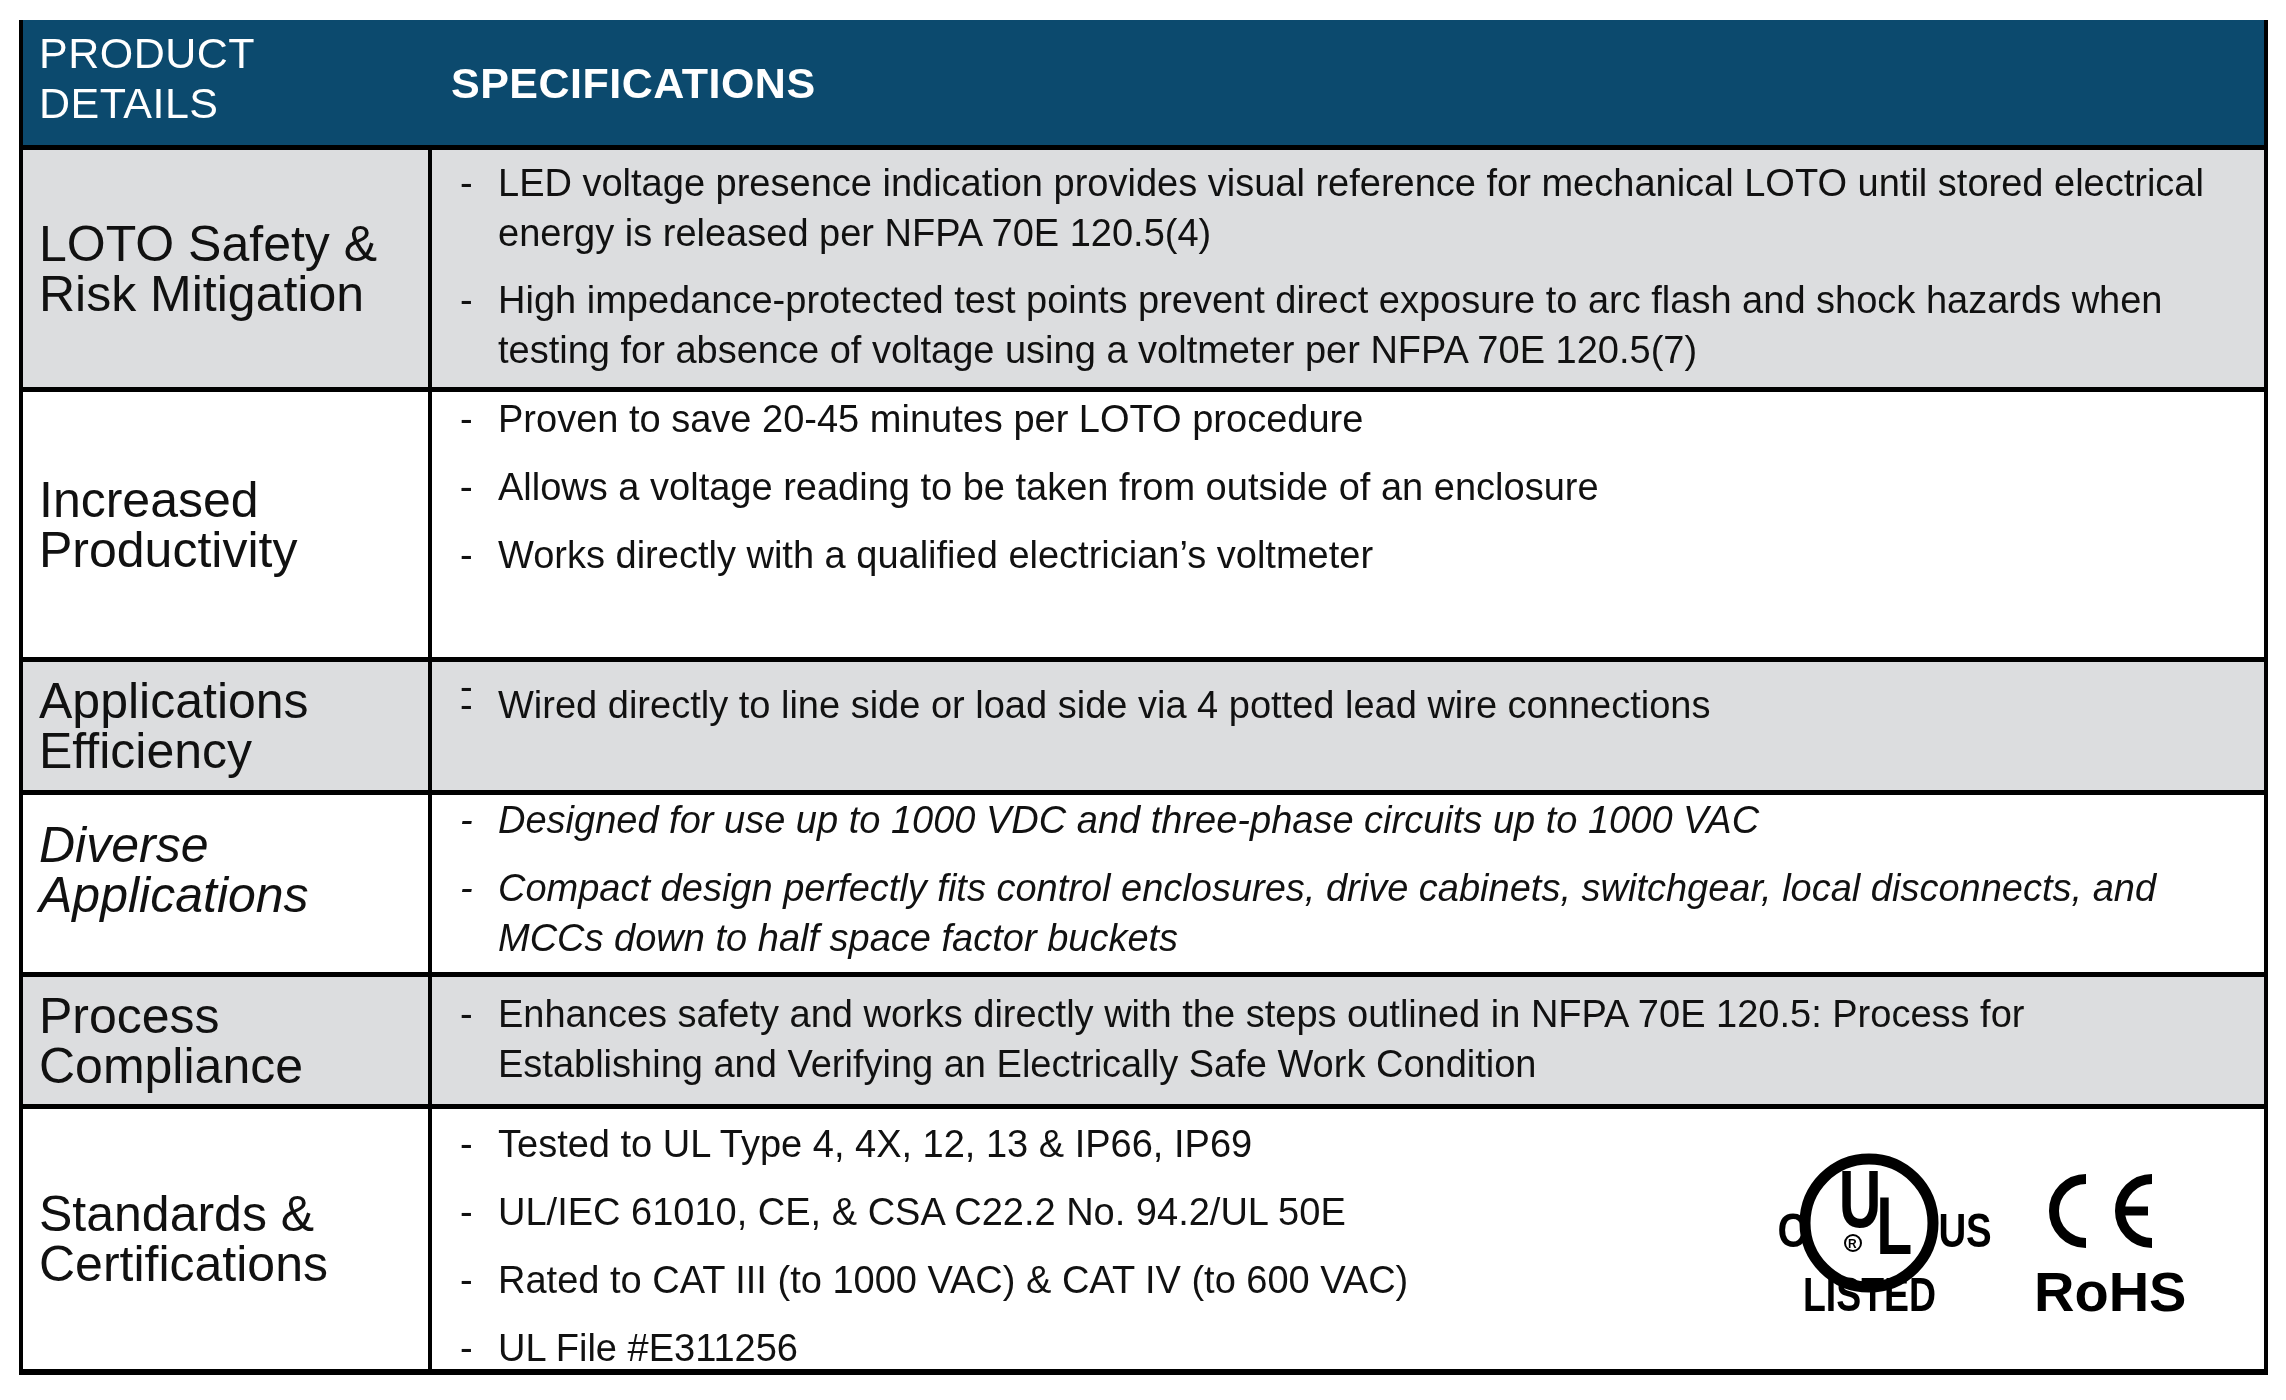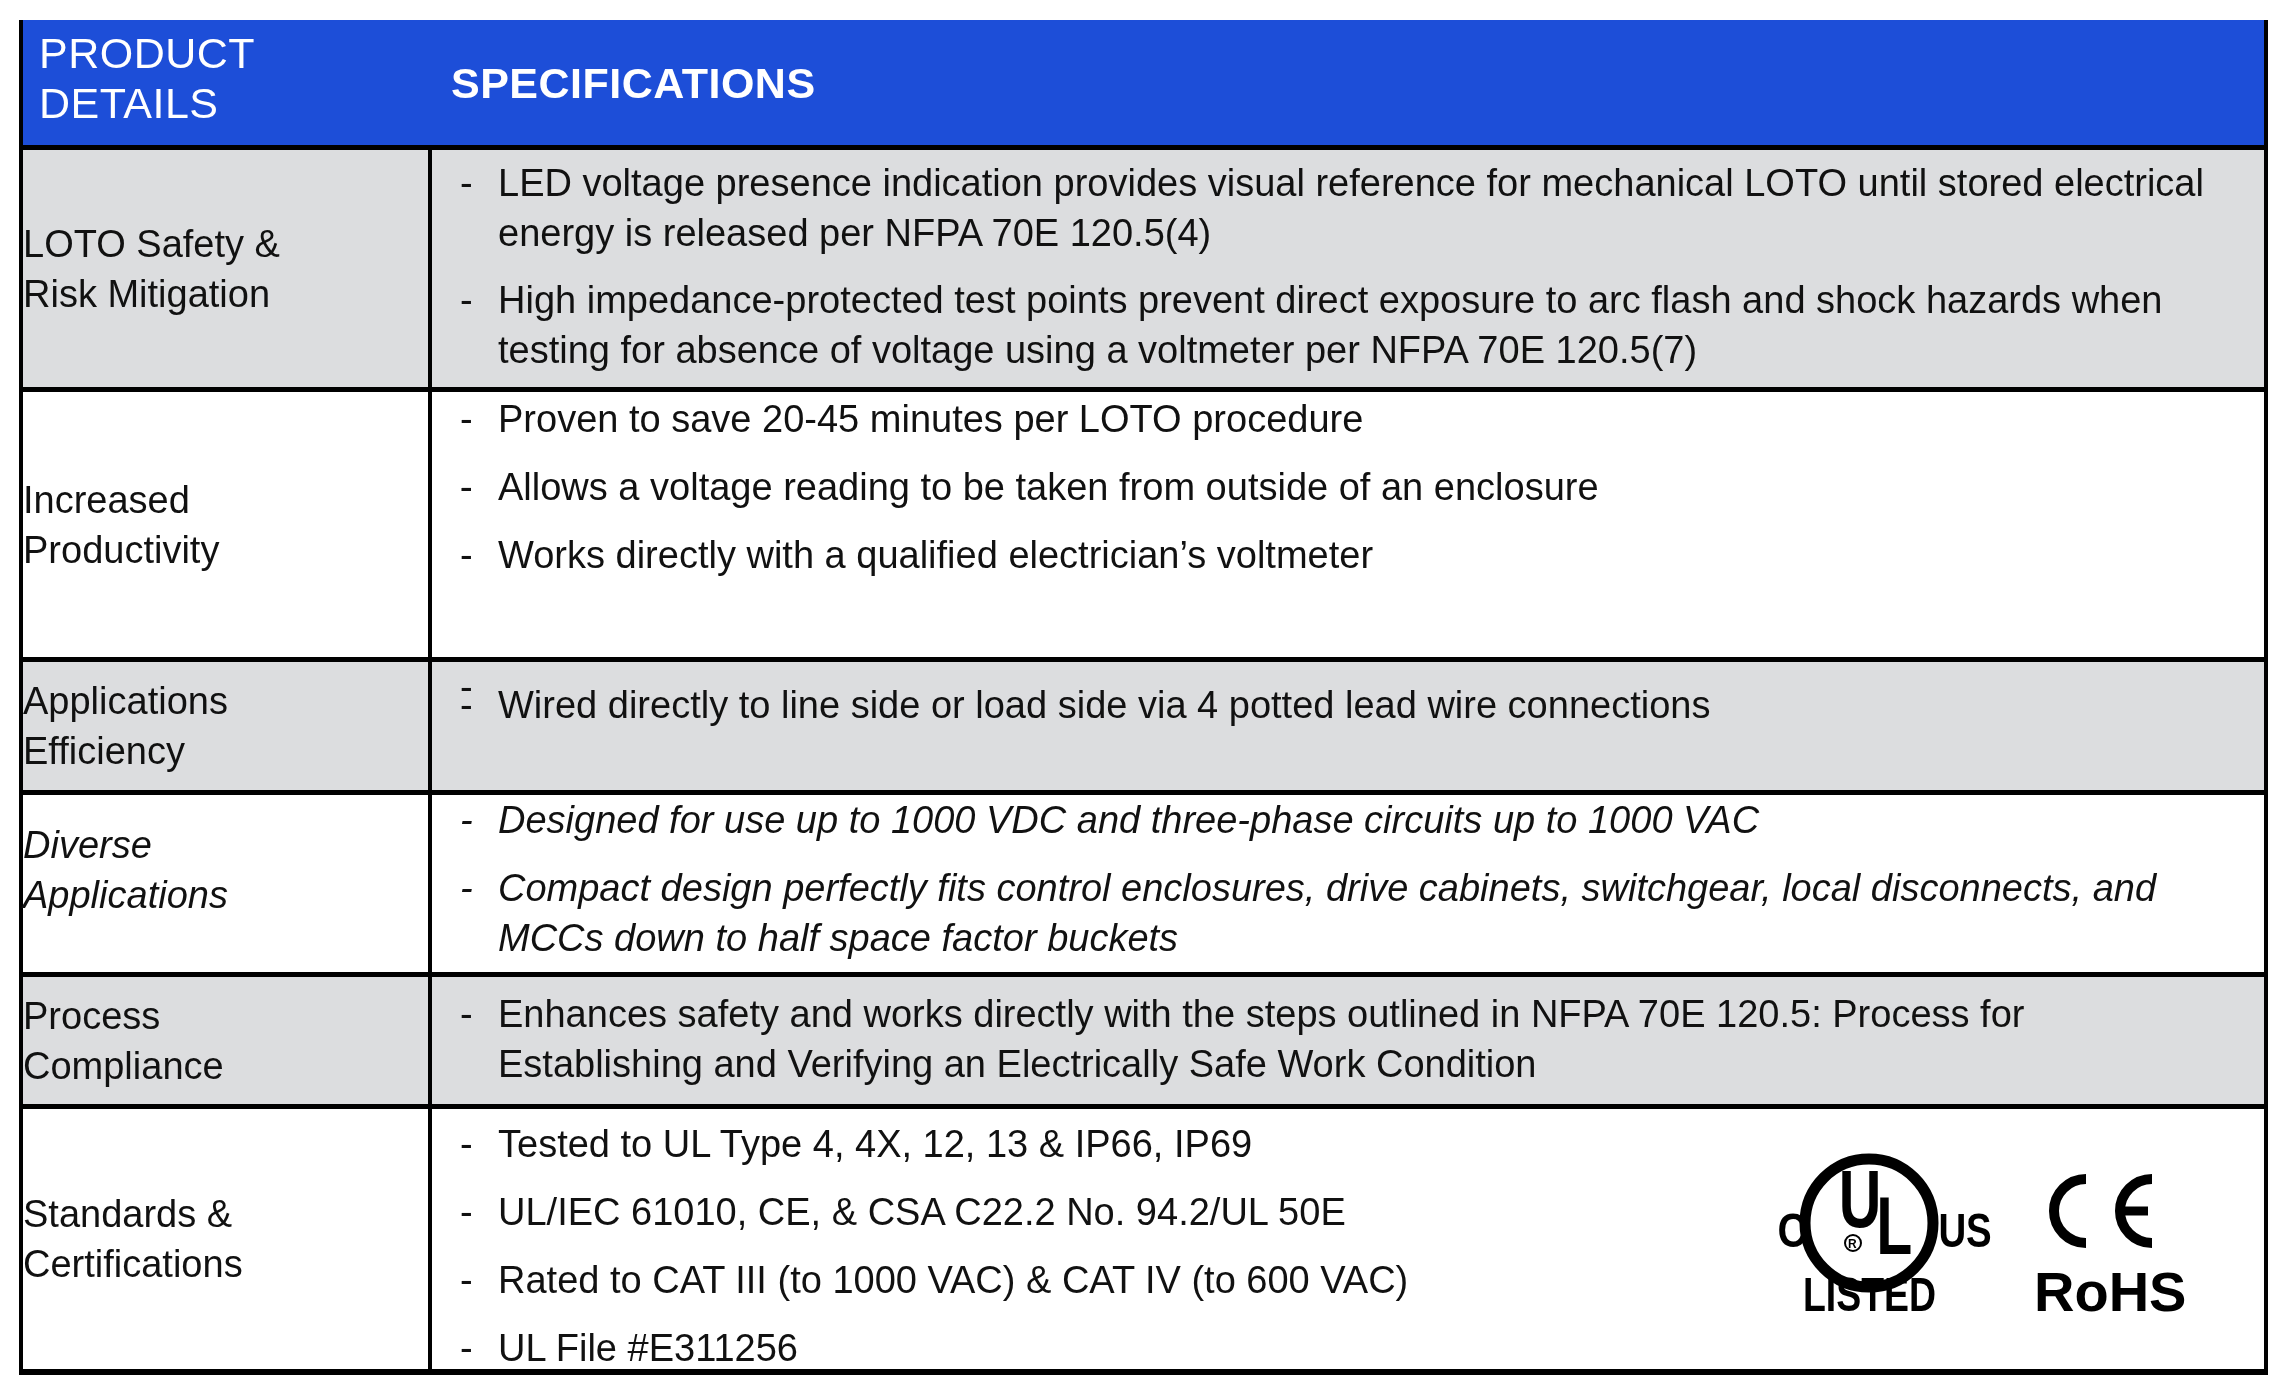--- a/index.html
+++ b/index.html
@@ -1,29 +1,29 @@
 <!DOCTYPE html>
 <html><head>
 <meta charset="utf-8">
 <style>
   html, body { margin: 0; padding: 0; background: #ffffff; }
   body { width: 2286px; height: 1400px; position: relative; overflow: hidden;
          font-family: "Liberation Sans", "DejaVu Sans", sans-serif; color: #111; }
   .table { position: absolute; left: 19px; top: 20px; width: 2249px; height: 1355px;
            border-left: 4px solid #000; border-right: 4px solid #000; border-bottom: 6px solid #000;
            box-sizing: border-box; }
-  .header { position: absolute; left: 0; top: 0; right: 0; height: 125px; background: #1d4ed8; color: #fff; }
+  .header { position: absolute; left: 0; top: 0; right: 0; height: 125px; background: #0c4a6e; color: #fff; }
   .header .c1 { position: absolute; left: 16px; top: 8px; font-size: 43px; line-height: 50px; letter-spacing: 0.5px; }
   .header .c2 { position: absolute; left: 428px; top: 38px; font-size: 43px; line-height: 50px; letter-spacing: 0.5px; font-weight: bold; }
   .row { position: absolute; left: 0; right: 0; box-sizing: border-box; border-top: 5px solid #000; }
   .row.gray { background: #dcdddf; }
   .row.white { background: #ffffff; }
   .row .label { position: absolute; left: 0; top: 0; bottom: 0; width: 409px; border-right: 4px solid #000;
-                display: flex; align-items: center; box-sizing: border-box;
-                font-size: 38px; line-height: 50px; }
+                display: flex; align-items: center; padding-left: 16px; box-sizing: border-box;
+                font-size: 50px; line-height: 50px; }
   .row .specs { position: absolute; left: 413px; right: 0; top: 0; bottom: 0; padding-left: 24px; box-sizing: border-box; }
   .bullet { position: relative; padding-left: 38px; font-size: 38px; line-height: 50px; }
   .bullet .dash { position: absolute; left: 0; top: 0; }
   .label-text { white-space: pre-line; }
   .certs { position: absolute; right: 60px; top: 30px; width: 440px; height: 220px; }
 </style>
 </head>
 <body>
 
 <div class="table">

